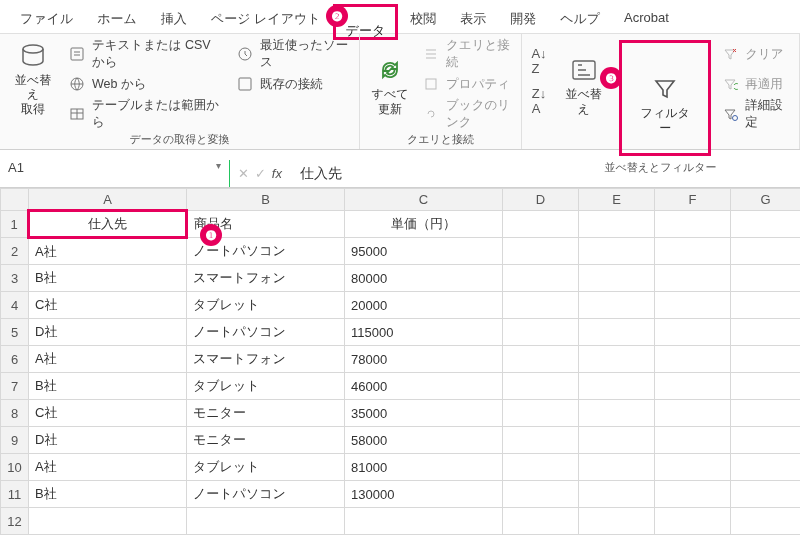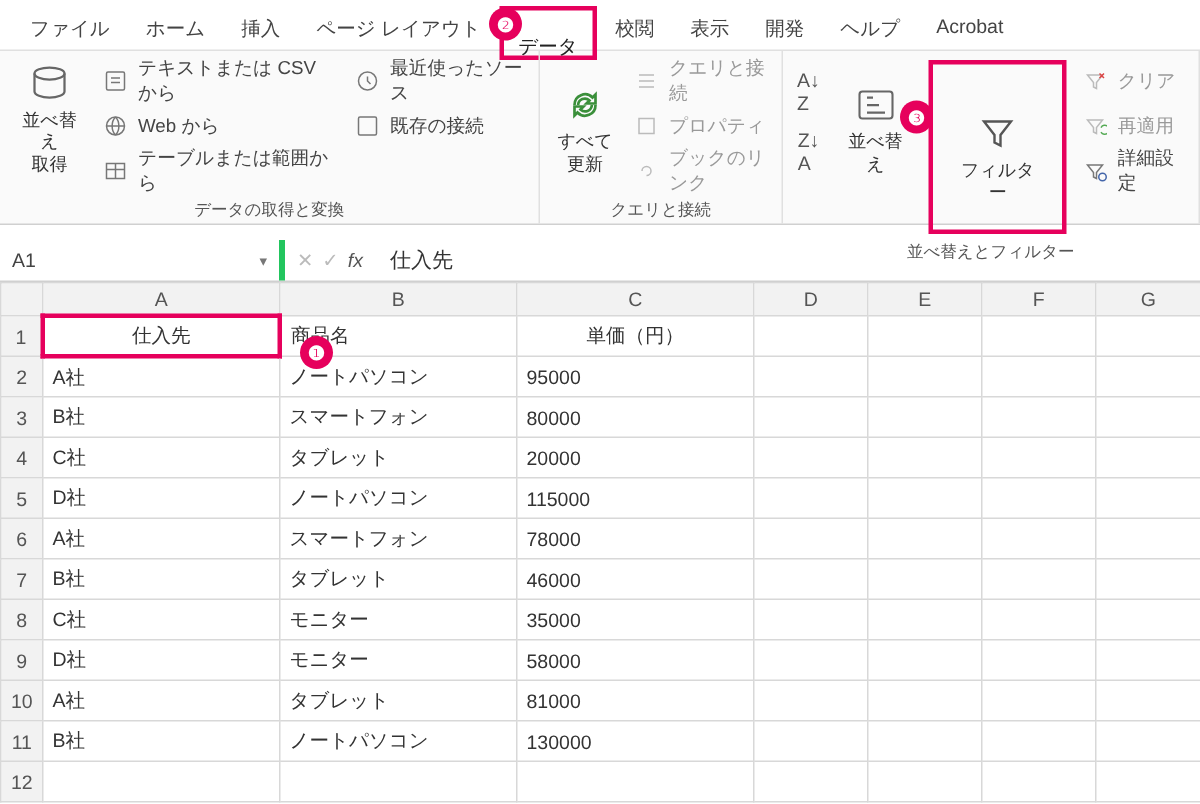--- a/index.html
+++ b/index.html
@@ -112,25 +112,25 @@
   }
   
   .formula-bar {
     display: flex;
     align-items: center;
     height: 28px;
     border-bottom: 1px solid #d0d0d0;
     background: #fff;
   }
   .name-box {
-    width: 190px;
+    width: 230px;
     padding: 0 8px;
-    border-right: 4px solid #22c55e;
+    border-right: 1px solid #22c55e;
     height: 100%;
-    display: flex; align-items:center;
+    display: flex; 
     justify-content: space-between;
     font-size: 13px;
     color: #444;
   }
   .name-box .dd { color:#777; font-size:10px; }
   .fx-icons {
     display:flex; align-items:center; gap:6px;
     padding: 0 8px;
     color:#888;
   }

